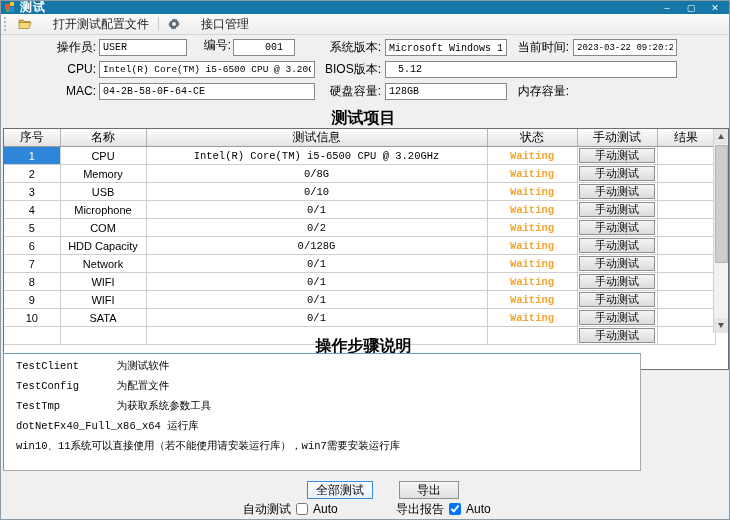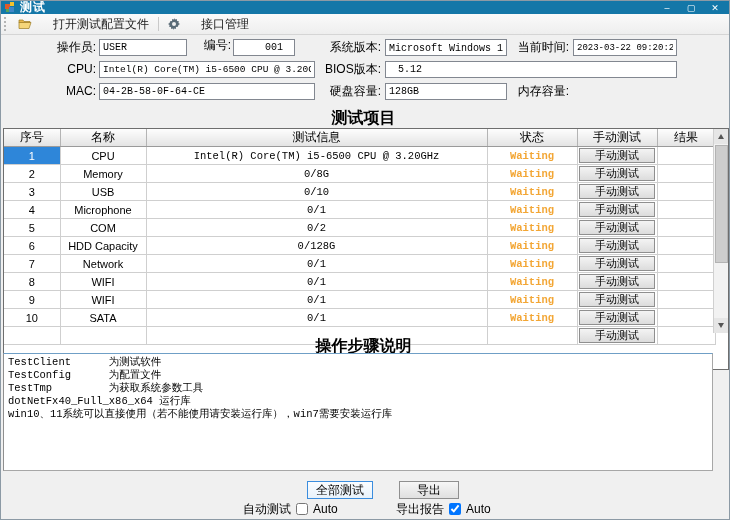--- a/index.html
+++ b/index.html
@@ -89,24 +89,24 @@
     background:#f2f2f2; border-left:1px solid #d0d0d0;
   }
   .sb-btn { position:absolute; left:0; width:15px; height:15px; background:#e6e6e6; }
   .sb-btn.up { top:0; } .sb-btn.down { bottom:0; }
   .sb-arrow { position:absolute; left:4px; width:0; height:0; border-left:3.5px solid transparent; border-right:3.5px solid transparent; }
   .up .sb-arrow { top:5px; border-bottom:5px solid #555; }
   .down .sb-arrow { top:5px; border-top:5px solid #555; }
   .sb-thumb { position:absolute; left:1px; top:16px; width:13px; height:118px; background:#cdcdcd; border:1px solid #b3b3b3; }
   
   .steps-box {
-    position:absolute; left:2px; top:352px; width:710px; height:118px;
+    position:absolute; left:2px; top:352px; width:638px; height:118px;
     background:#fff; border:1px solid; border-color:#6f9fc6 #a7a7a7 #a7a7a7 #8f8f8f;
     font-family:"Liberation Mono","DejaVu Sans Mono",monospace;
-    font-size:10.5px; line-height:13px; padding:2px 4px; white-space:pre; overflow:hidden;
+    font-size:10.5px; line-height:20px; padding:2px 12px; white-space:pre; overflow:hidden;
   }
   
   .btn {
     position:absolute; height:18px; font-size:12px; line-height:15px;
     background:linear-gradient(#f6f6f6,#e0e0e0); border:1px solid #8f8f8f; cursor:default;
     font-family:inherit;
   }
   .btn.primary { border:1px solid #3b8dde; background:linear-gradient(#fbfdff,#e8f2fb);margin-left:48px; }
   .chk-group { position:absolute; display:flex; align-items:center; gap:5px; height:14px; font-size:12px; }
   .chk-group input { width:12px; height:12px; margin:0; }

